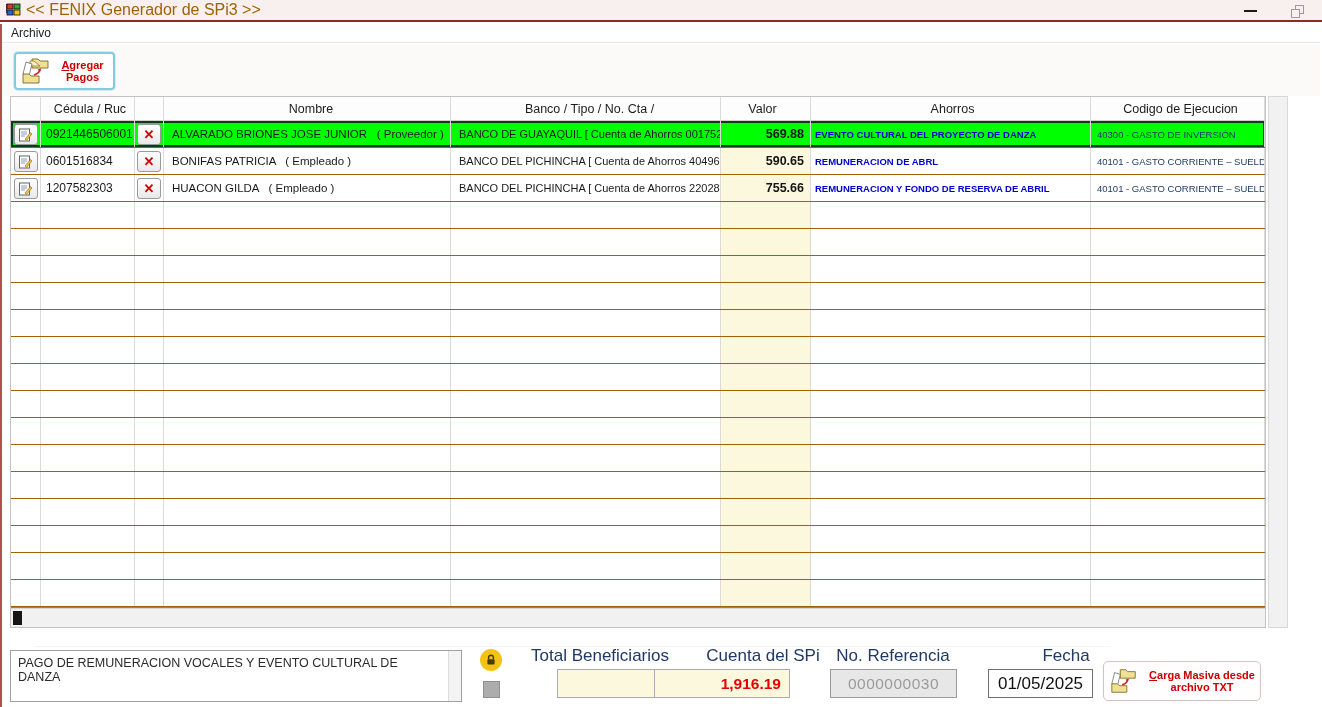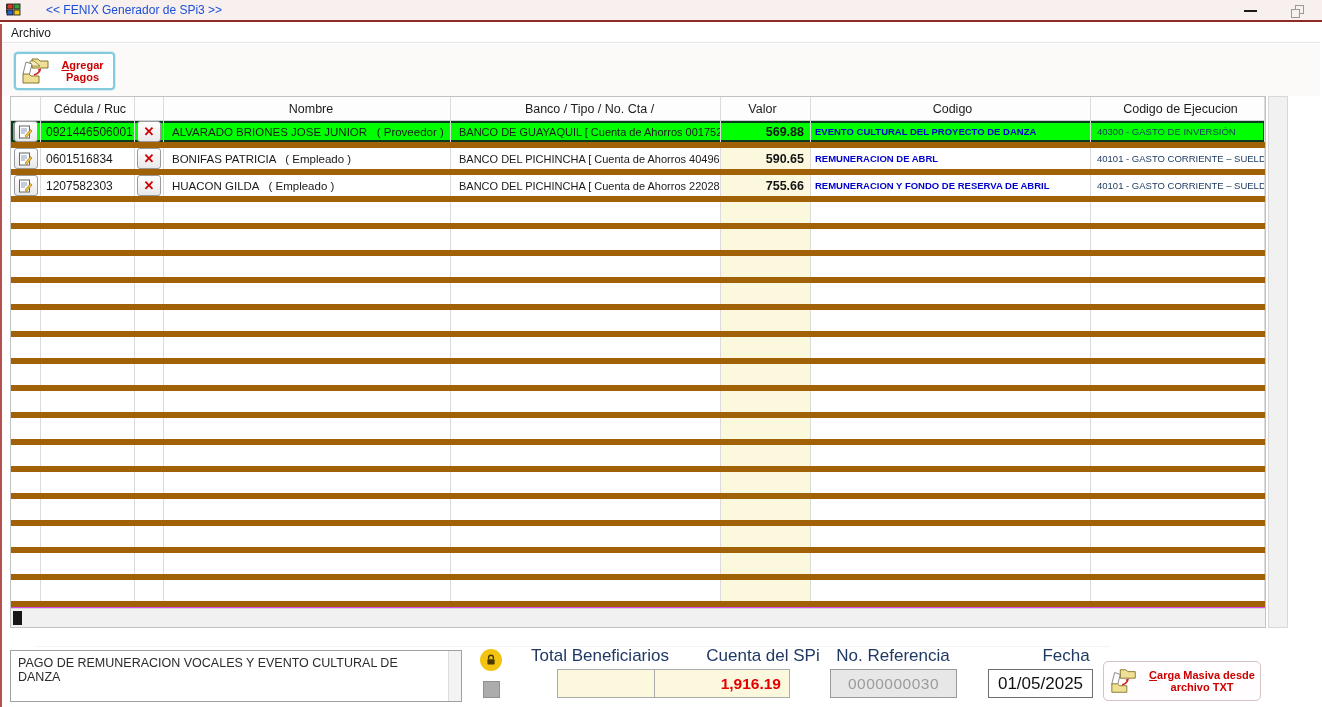--- a/index.html
+++ b/index.html
@@ -10,21 +10,21 @@
     background: #ffffff;
     overflow: hidden;
   }
   
   .titlebar {
     position:absolute; left:0; top:0; width:1322px; height:22px;
     background:#F8F0EE; border-bottom:2px solid #8E2B28;
     display:flex; align-items:center;
   }
   .win-logo { margin-left:6px; width:16px; height:14px; }
-  .title-text { margin-left:24px; font-size:12px; color:#1d4ed8; }
+  .title-text { margin-left:4px; font-size:16px; color:#a16207; }
   .win-controls { position:absolute; right:18px; top:0; height:22px; display:flex; align-items:center; gap:34px; }
   .min-icon { width:13px; height:2px; background:#1b1b1b; cursor:pointer; }
   .restore-icon { width:13px; height:13px; position:relative; }
   .restore-icon .sq1 { position:absolute; right:0; top:0; width:9px; height:9px; border:1px solid #9a9a9a; }
   .restore-icon .sq2 { position:absolute; left:0; bottom:0; width:9px; height:9px; border:1px solid #9a9a9a; background:#F8F0EE; }
   .frame-left { position:absolute; left:0; top:24px; bottom:0; width:2px; background:#B25050; }
 
   .menubar {
     position:absolute; left:2px; top:24px; width:1318px; height:19px;
     background:#ffffff; border-bottom:1px solid #E4E4E4;
@@ -55,21 +55,21 @@
   }
   .btn-salir .lbl { font-size:11px; color:#222; margin-top:1px; }
 
   
   .grid {
     position:absolute; left:10px; top:96px; width:1256px; height:532px;
     border:1px solid #C2C2C2; background:#d946ef;
   }
   .ghead { display:flex; height:24px; background:#FDFDFD; border-bottom:1px solid #CFCFCF; }
   .ghead .cell { display:flex; align-items:center; justify-content:center; font-size:12.5px; color:#1c1c1c; }
-  .grow { display:flex; height:27px; border-bottom:6px solid #a16207; background:#fff; position:relative; }
+  .grow { display:flex; height:27px; border-bottom:1px solid #a16207; background:#fff; position:relative; }
   .cell { border-right:1px solid #DBDBDB; height:100%; overflow:hidden; white-space:pre; display:flex; align-items:center; }
   .c-edit { width:30px;  justify-content:center; }
   .c-ced  { width:94px;  font-size:12px;  color:#1a1a1a; padding-left:5px; }
   .c-del  { width:29px;  justify-content:center; }
   .c-nom  { width:287px; font-size:11.5px; color:#1a1a1a; padding-left:8px; }
   .c-ban  { width:270px; font-size:11px;  color:#1a1a1a; padding-left:8px; }
   .c-val  { width:90px;  font-size:12.5px; font-weight:bold; color:#141414; justify-content:flex-end; padding-right:6px; background:#FBF8DE; }
   .c-det  { width:280px; font-size:9.5px; font-weight:bold; color:#0000CD; padding-left:4px; }
   .c-cod  { width:174px; font-size:9.5px; color:#17375E; padding-left:6px; }
   .grow.sel { background:#00FF00; box-shadow:inset 0 0 0 2px #0A3D20; }
@@ -182,21 +182,21 @@
 </div>
 
 <div class="grid">
   <div class="ghead">
       <div class="cell c-edit" style="background:none;font-weight:normal;color:#1c1c1c;font-size:12.5px;justify-content:center;"></div>
       <div class="cell c-ced" style="background:none;font-weight:normal;color:#1c1c1c;font-size:12.5px;justify-content:center;">Cédula / Ruc</div>
       <div class="cell c-del" style="background:none;font-weight:normal;color:#1c1c1c;font-size:12.5px;justify-content:center;"></div>
       <div class="cell c-nom" style="background:none;font-weight:normal;color:#1c1c1c;font-size:12.5px;justify-content:center;">Nombre</div>
       <div class="cell c-ban" style="background:none;font-weight:normal;color:#1c1c1c;font-size:12.5px;justify-content:center;">Banco / Tipo / No. Cta /</div>
       <div class="cell c-val" style="background:none;font-weight:normal;color:#1c1c1c;font-size:12.5px;justify-content:center;">Valor</div>
-      <div class="cell c-det" style="background:none;font-weight:normal;color:#1c1c1c;font-size:12.5px;justify-content:center;">Codigo</div>
+      <div class="cell c-det" style="background:none;font-weight:normal;color:#1c1c1c;font-size:12.5px;justify-content:center;">Ahorros</div>
       <div class="cell c-cod" style="background:none;font-weight:normal;color:#1c1c1c;font-size:12.5px;justify-content:center;">Codigo de Ejecucion</div>
     </div>
   <div>
       <div class="grow sel">
         <div class="cell c-edit"><button class="mini-btn"><svg width="15" height="15" viewBox="0 0 15 15">
               <rect x="1.5" y="2" width="10" height="12" fill="#fff" stroke="#666"></rect>
               <line x1="3" y1="5" x2="9" y2="5" stroke="#8899bb"></line>
               <line x1="3" y1="7" x2="9" y2="7" stroke="#8899bb"></line>
               <line x1="3" y1="9" x2="7" y2="9" stroke="#8899bb"></line>
               <path d="M7 12 L12.5 5.5 L14 7 L8.5 13.5 Z" fill="#F5C242" stroke="#8a6a00" stroke-width="0.6"></path>

